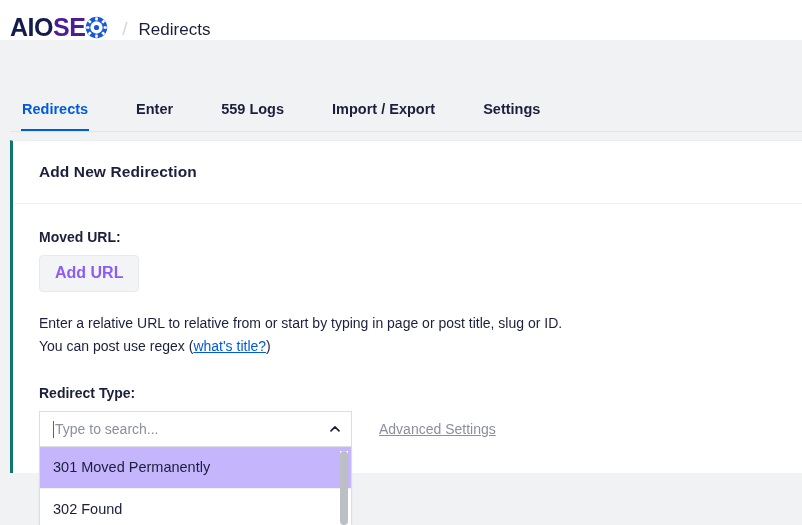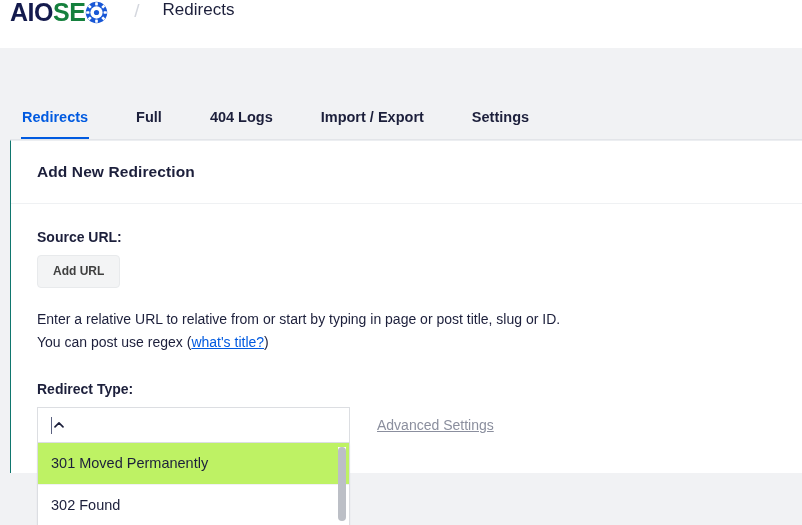--- a/index.html
+++ b/index.html
@@ -11,38 +11,37 @@
     height: 525px;
     background: #f1f2f4;
     font-family: "Liberation Sans", sans-serif;
     -webkit-font-smoothing: antialiased;
     overflow: hidden;
     position: relative;
   }
 
   
   .header {
-    height: 48px;
-    background: #ffffff;
-    display: flex;
-    align-items: flex-start;
+    height: 40px;
+    background: #ffffff;
+    display: flex;
+    align-items: flex-end;
     padding: 0 0 0 10px;
     box-sizing: border-box;
-    gap: 12px;
   }
   .logo {
     display: flex;
     align-items: center;
     font-size: 25px;
     font-weight: 700;
     letter-spacing: -0.5px;
     line-height: 1;
   }
   .logo-aio { color: #141b4d; }
-  .logo-se  { color: #15803d; }
+  .logo-se  { color: #4c1d95; }
   .logo-gear {
     position: relative;
     width: 23px;
     height: 23px;
     margin-left: 0px;
     display: inline-block;
   }
   .logo-gear svg { display: block; }
 
   .crumb-sep {
@@ -102,21 +101,21 @@
 
   
   .card {
     position: absolute;
     left: 10px;
     right: 0;
     top: 140px;
     height: 333px;
     background: #ffffff;
     border-top: 1px solid #eceef1;
-    border-left: 1px solid #0f766e;
+    border-left: 3px solid #0f766e;
     box-sizing: border-box;
   }
   .card-header {
     padding: 22px 0 22px 26px;
     border-bottom: 1px solid #eff1f3;
   }
   .card-title {
     font-size: 15.5px;
     font-weight: 700;
     color: #1c1f3b;
@@ -132,22 +131,22 @@
     font-weight: 700;
     color: #1c1f3b;
     margin: 0 0 10px 0;
   }
 
   .add-url-btn {
     display: inline-block;
     background: #f3f4f5;
     border: 1px solid #e8eaec;
     border-radius: 4px;
-    color: #404040;
-    font-size: 12px;
+    color: #8b5cf6;
+    font-size: 16px;
     font-weight: 700;
     padding: 9px 15px 10px 15px;
     font-family: "Liberation Sans", sans-serif;
     cursor: pointer;
     line-height: 1;
   }
 
   .helper {
     margin: 20px 0 0 0;
     font-size: 14px;
@@ -218,21 +217,21 @@
     height: 85px;
   }
   .dd-option {
     font-size: 14.5px;
     color: #1c1f3b;
     padding: 12px 14px 12px 13px;
     cursor: pointer;
     border-bottom: 1px solid #f0f1f3;
     line-height: 1.15;
   }
-  .dd-option.highlight { background: #bef264; }
+  .dd-option.highlight { background: #c4b5fd; }
 
   .dd-scrollbar {
     position: absolute;
     right: 3px;
     top: 4px;
     width: 8px;
     height: 78px;
     background: #ffffff;
   }
   .dd-thumb {
@@ -276,52 +275,53 @@
       </svg>
     </span>
   </div>
   <span class="crumb-sep">/</span>
   <span class="crumb-current">Redirects</span>
 </div>
 
 <div class="tabbar-wrap">
   <div class="tabs">
     <div class="tab active">Redirects</div>
-    <div class="tab">Full</div>
-    <div class="tab">404 Logs</div>
+    <div class="tab">Enter</div>
+    <div class="tab">559 Logs</div>
     <div class="tab">Import / Export</div>
     <div class="tab">Settings</div>
   </div>
   <div class="tabbar-rule"></div>
 </div>
 
 <div class="card">
 
   <div class="card-header">
     <h2 class="card-title">Add New Redirection</h2>
   </div>
 
   <div class="card-body">
 
-    <div class="field-label">Source URL:</div>
+    <div class="field-label">Moved URL:</div>
 
     <button class="add-url-btn">Add URL</button>
 
     <p class="helper">
       <span>Enter a relative URL to relative from or start by typing in page or post title, slug or ID.</span><br>
       <span>You can post use regex (</span><a href="#">what's title?</a><span>)</span>
     </p>
 
     <div class="field-label redirect-type-label">Redirect Type:</div>
 
     <div class="row">
 
       <div class="select-wrap">
         <div class="select-box">
           <span class="caret-text"></span>
+          <span class="select-placeholder">Type to search...</span>
           <svg class="chevron-up" viewBox="0 0 12 12">
             <path d="M2 7.8 L6 3.9 L10 7.8" fill="none" stroke="#1c1f3b" stroke-width="1.7" stroke-linecap="round" stroke-linejoin="round"></path>
           </svg>
         </div>
 
         <div class="dropdown">
           <div class="dd-option highlight">301 Moved Permanently</div>
           <div class="dd-option">302 Found</div>
           <div class="dd-scrollbar">
             <div class="dd-thumb"></div>

